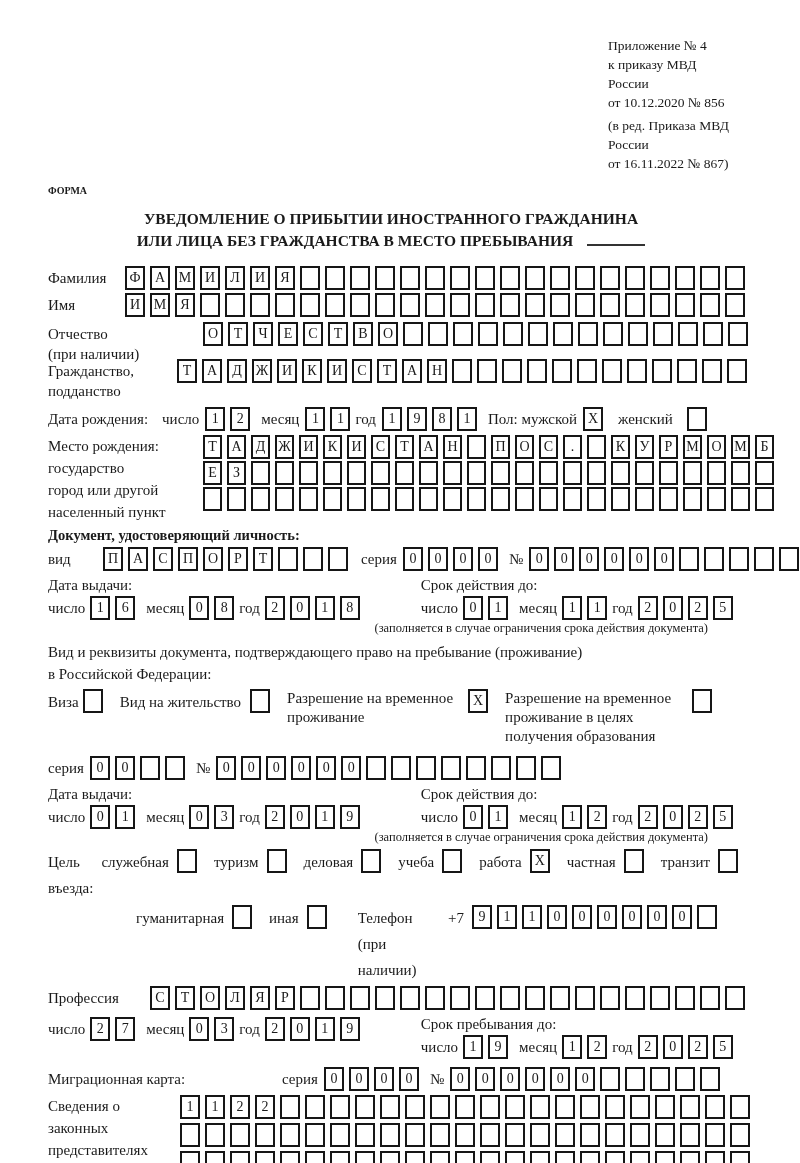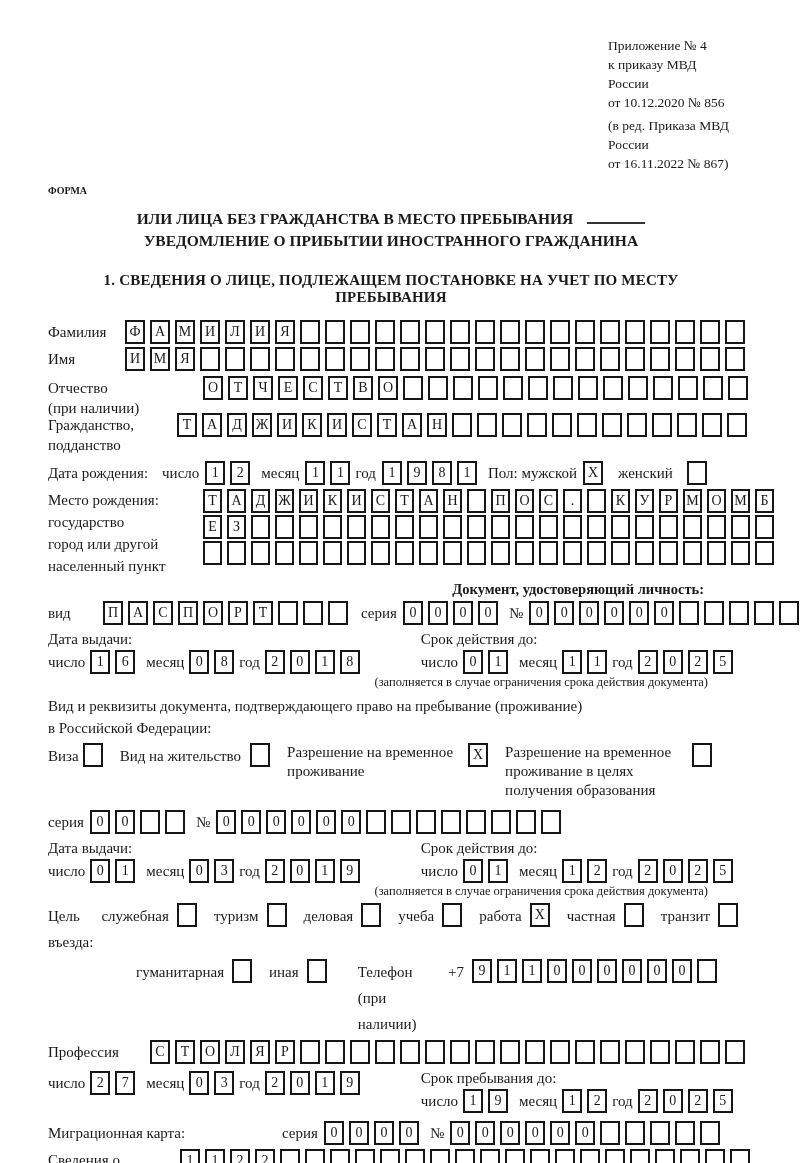--- a/index.html
+++ b/index.html
@@ -27,21 +27,21 @@
   .tight .cell{width:19px;margin-right:5px}
   .w-fam{width:77px}.w-patr{width:155px}.w-cit{width:129px}.w-kind{width:55px}
   .w-prof{width:102px}.w-repr{width:132px}.w-mig{width:172px}
   .ml6{margin-left:6px}.ml8{margin-left:8px}.ml10{margin-left:10px}.ml14{margin-left:14px}
   .bd-lbl{line-height:24px;margin-right:6px}
   
   .blk{display:flex;align-items:flex-start;margin-top:4px}
   .blk .lines{flex:0 0 auto;line-height:22px}
   .blk .rows .cells{margin-bottom:2px}
   
-  .dochead{text-align:right;font-weight:bold;font-size:14.5px;margin-top:4px;padding-right:30px}
+  .dochead{text-align:left;font-weight:bold;font-size:14.5px;margin-top:4px;padding-right:30px}
   
   .dpair{display:flex;margin-top:5px}
   .dcap{text-align:left;line-height:18px}
   .drow{display:flex;align-items:flex-start;margin-top:2px}
   .dl{line-height:24px;margin-right:5px}
   .note{font-size:12.5px;text-align:right;padding-right:26px;line-height:15px;margin-top:1px}
   .intro{line-height:22px;margin-top:5px}
   
   .opts{display:flex;margin-top:4px}
   .opt{display:flex;align-items:flex-start;margin-right:12px}
@@ -64,27 +64,26 @@
     <div>от 10.12.2020 № 856</div>
     <div class="ed">
       <div>(в ред. Приказа МВД России</div>
       <div>от 16.11.2022 № 867)</div>
     </div>
   </div>
 
   <div class="forma">ФОРМА</div>
 
   <div class="title">
+    <div>УВЕДОМЛЕНИЕ О ПРИБЫТИИ ИНОСТРАННОГО ГРАЖДАНИНА</div>
     <div>
       <span>ИЛИ ЛИЦА БЕЗ ГРАЖДАНСТВА В МЕСТО ПРЕБЫВАНИЯ</span><span class="tuline"></span>
     </div>
-    <div>УВЕДОМЛЕНИЕ О ПРИБЫТИИ ИНОСТРАННОГО ГРАЖДАНИНА</div>
-  </div>
-
-  <div class="sec1" style="margin-top:20px">1. СВЕДЕНИЯ О ЛИЦЕ, ПОДЛЕЖАЩЕМ ПОСТАНОВКЕ НА УЧЕТ ПО МЕСТУ ПРЕБЫВАНИЯ</div>
+  </div>
+
 
   <div class="frow" style="margin-top:14px">
     <span class="lbl w-fam">Фамилия</span>
     <span class="cells">
         <span class="cell">Ф</span>
         <span class="cell">А</span>
         <span class="cell">М</span>
         <span class="cell">И</span>
         <span class="cell">Л</span>
         <span class="cell">И</span>

